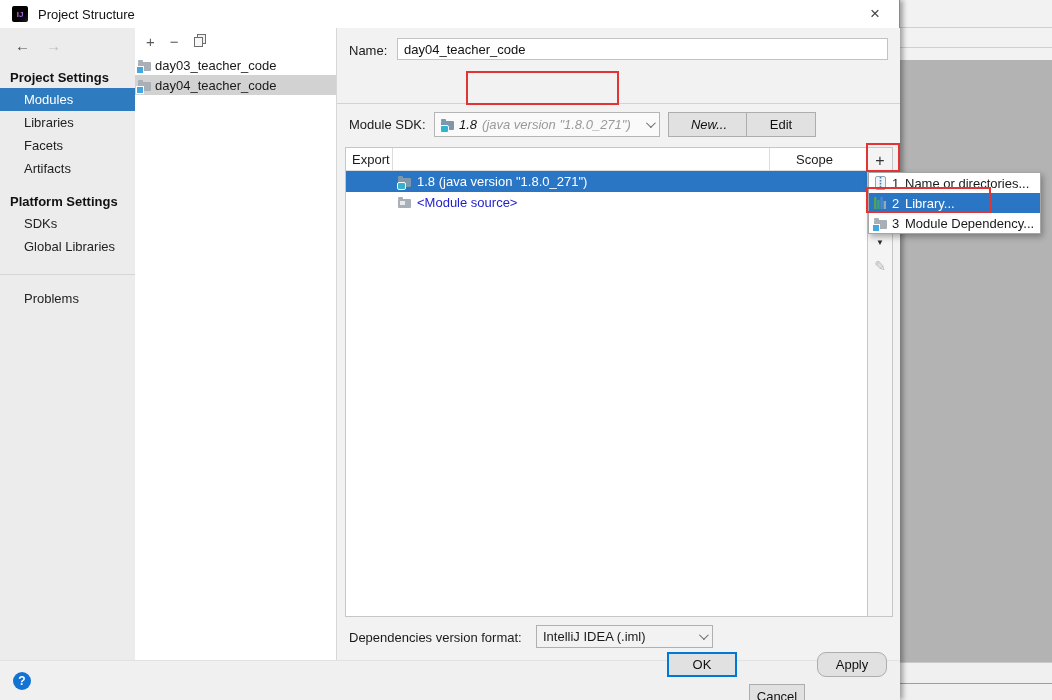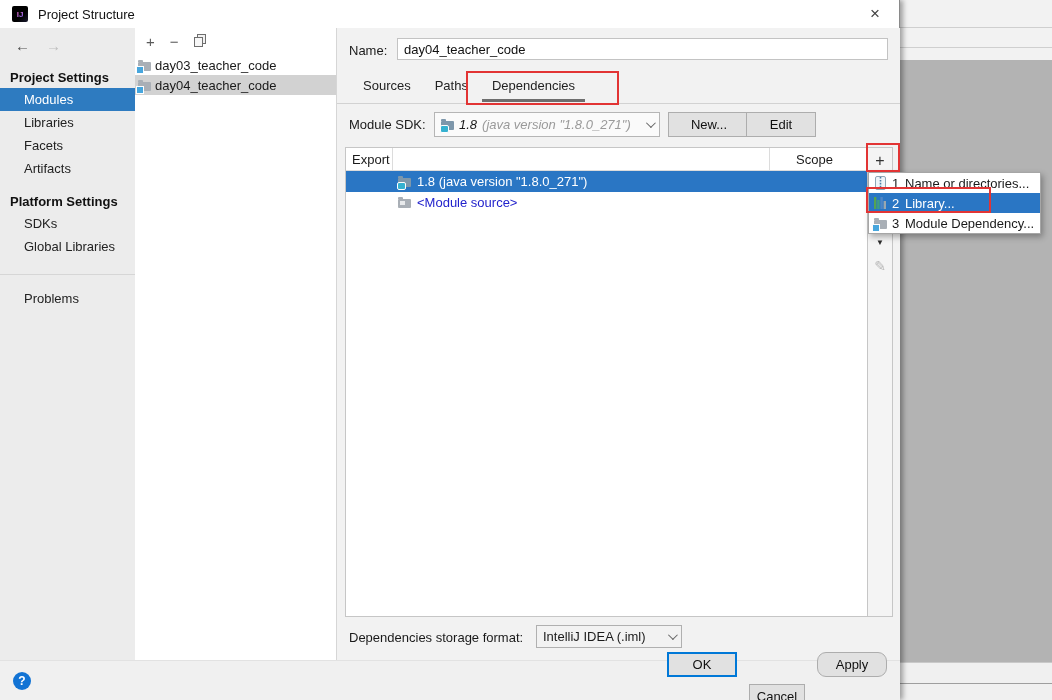--- a/index.html
+++ b/index.html
@@ -70,21 +70,21 @@
   .tab-sep { position:absolute; left:0; right:0; top:75px; height:1px; background:#d2d2d2; }
 
   .sdk-label { position:absolute; left:12px; top:89px; }
   .sdk-combo { position:absolute; left:97px; top:84px; width:226px; height:25px; background:#fafafa;
                border:1px solid #b5b5b5; display:flex; align-items:center; gap:5px; padding:0 6px;font-style:italic; }
   .sdk-strong { color:#1a1a1a; } .sdk-muted { color:#9a9a9a; }
   .chevron { margin-left:auto; width:7px; height:7px; border-right:1.5px solid #666; border-bottom:1.5px solid #666;
              transform:rotate(45deg) translateY(-2px); flex-shrink:0; }
   .btn { height:25px; background:#e1e1e1; border:1px solid #adadad; font-family:"Liberation Sans",sans-serif;
          font-size:13px; color:#111; text-align:center; cursor:default; }
-  .btn-new { position:absolute; left:331px; top:84px; width:82px; }
+  .btn-new { position:absolute; left:331px; top:84px; width:82px;font-style:italic; }
   .btn-edit { position:absolute; left:409px; top:84px; width:70px; }
 
   
   .dep-table { position:absolute; left:8px; top:119px; width:523px; height:470px; background:#fff; border:1px solid #c6c6c6; }
   .dep-header { height:23px; display:flex; border-bottom:1px solid #dcdcdc; background:#fff; }
   .col-export { width:47px; border-right:1px solid #dcdcdc; display:flex; align-items:center; padding-left:6px; }
   .col-main   { flex:1; }
   .col-scope  { width:98px; border-left:1px solid #dcdcdc; display:flex; align-items:center; padding-left:26px; }
   .dep-row { height:21px; display:flex; align-items:center; }
   .dep-row .row-icon { margin-left:52px; }
@@ -94,21 +94,21 @@
 
   
   .dep-strip { position:absolute; left:531px; top:119px; width:25px; height:470px; background:#f4f4f4;
                border:1px solid #c6c6c6; border-left:none; }
   .strip-plus { height:26px; display:flex; align-items:center; justify-content:center; font-size:16px; color:#333;
                 border-bottom:1px solid #c6c6c6; cursor:default; }
   .strip-down { position:absolute; top:90px; left:0; width:100%; text-align:center; font-size:8px; color:#2b2b2b; }
   .strip-pencil { position:absolute; top:110px; left:0; width:100%; text-align:center; font-size:14px; color:#b5b5b5; }
 
   .storage-label { position:absolute; left:12px; top:602px; }
-  .storage-combo { position:absolute; left:199px; top:597px; width:146px; height:23px; background:#f2f2f2;
+  .storage-combo { position:absolute; left:199px; top:597px; width:177px; height:23px; background:#f2f2f2;
                    border:1px solid #b0b0b0; display:flex; align-items:center; padding:0 6px; font-size:13px; }
 
   
   .footer { position:absolute; left:0; top:660px; width:900px; height:40px; background:#f0f0f0;
             border-top:1px solid #e2e2e2; display:flex; align-items:center; }
   .help-circle { width:18px; height:18px; border-radius:50%; background:#1273d4; color:#fff; margin-left:13px;
                  display:flex; align-items:center; justify-content:center; font-size:12px; font-weight:bold; cursor:default; }
   .footer-btns { margin-left:auto; margin-right:13px; display:flex; gap:12px; }
   .btn-ok { width:70px; border:2px solid #0078d7; }
   .btn-cancel { width:56px;margin-top:32px; }
@@ -184,25 +184,20 @@
         <div class="list-item selected">
           <span class="icon-module"></span>
           <span>day04_teacher_code</span>
         </div>
       </div>
 
       <div class="main">
         <div class="name-label">Name:</div>
         <input class="name-input" value="day04_teacher_code" style="">
 
-        <div class="tabs">
-          <div class="tab">Sources</div>
-          <div class="tab">Paths</div>
-          <div class="tab active">Dependencies</div>
-        </div>
         <div class="tab-sep"></div>
 
         <div class="sdk-label">Module SDK:</div>
         <div class="sdk-combo">
           <span class="icon-sdk"></span>
           <span class="sdk-strong">1.8</span>
           <span class="sdk-muted">(java version "1.8.0_271")</span>
           <span class="chevron"></span>
         </div>
         <button class="btn btn-new">New...</button>
@@ -223,21 +218,21 @@
             <span class="row-label">&lt;Module source&gt;</span>
           </div>
         </div>
 
         <div class="dep-strip">
           <div class="strip-plus">+</div>
           <div class="strip-down">▼</div>
           <div class="strip-pencil">✎</div>
         </div>
 
-        <div class="storage-label">Dependencies storage format:</div>
+        <div class="storage-label">Dependencies version format:</div>
         <div class="storage-combo">
           <span>IntelliJ IDEA (.iml)</span>
           <span class="chevron"></span>
         </div>
       </div>
     </div>
 
     <div class="footer">
       <div class="help-circle">?</div>
       <div class="footer-btns">

